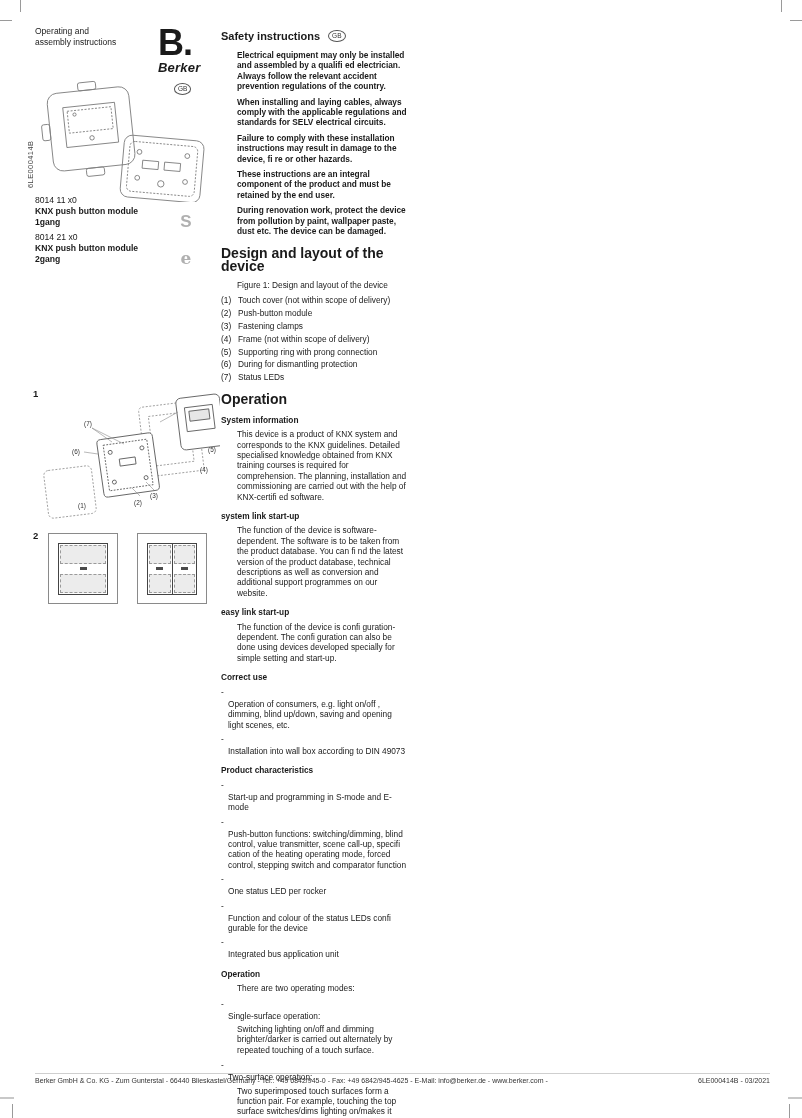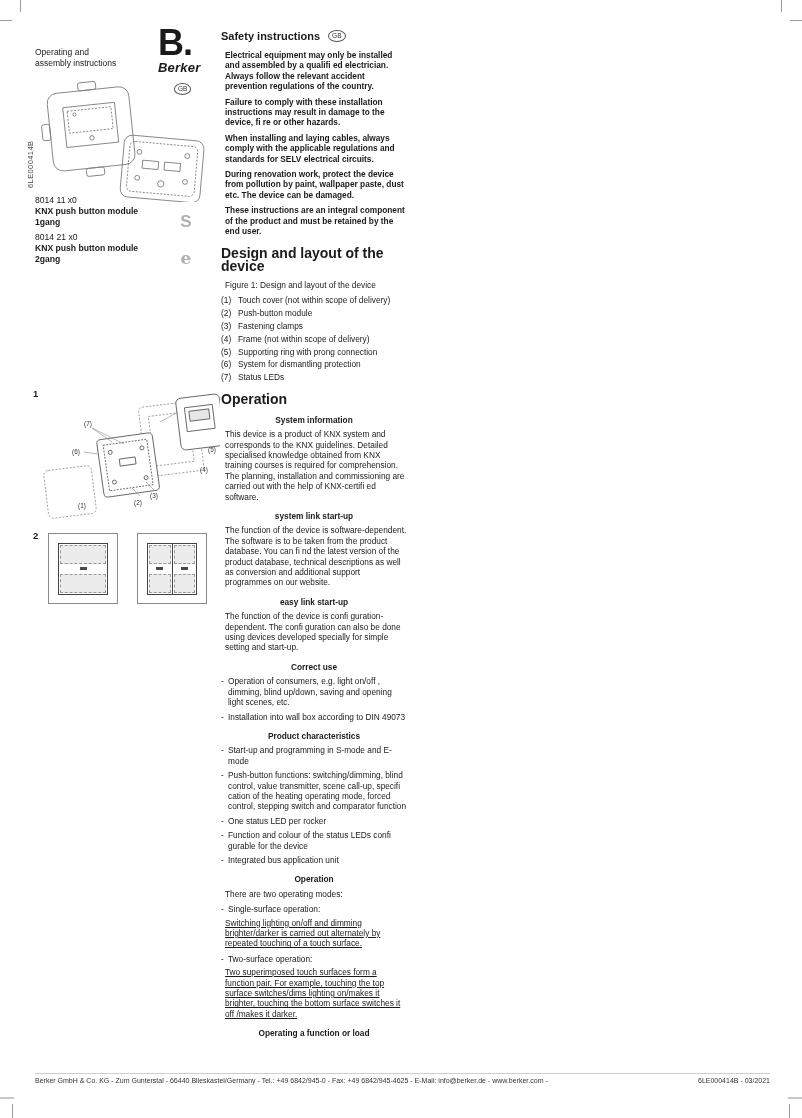--- a/index.html
+++ b/index.html
@@ -4,21 +4,21 @@
 <style>
   html,body{margin:0;padding:0;background:#e8e8e8;}
   .page{position:relative;width:802px;height:1118px;background:#ffffff;margin:0 auto;
         font-family:"Liberation Sans",sans-serif;color:#1a1a1a;overflow:hidden;}
   
   .crop{position:absolute;background:#9a9a9a;}
   
   .vcode{position:absolute;left:26px;top:188px;transform:rotate(-90deg);transform-origin:left top;
          font-size:7.5px;color:#444;letter-spacing:.4px;white-space:nowrap;}
   
-  .hdr{position:absolute;left:35px;top:47px;font-size:8.5px;line-height:10.5px;}
+  .hdr{position:absolute;left:35px;top:26px;font-size:8.5px;line-height:10.5px;}
   
   .logo{position:absolute;left:158px;top:26px;width:54px;text-align:left;}
   .logo-mark{font-size:36px;font-weight:bold;line-height:34px;letter-spacing:-1px;}
   .logo-name{font-size:13px;font-weight:bold;margin-top:0;letter-spacing:.2px;font-style:italic;}
   .gb-badge{display:inline-block;border:1px solid #555;border-radius:50%;font-size:6.5px;
             padding:1px 3px;color:#333;line-height:8px;background:#fff;}
   .logo .gb-badge{margin:8px 0 0 16px;}
   
   .illu{position:absolute;left:38px;top:80px;}
   
@@ -35,34 +35,34 @@
   .frame{width:70px;height:71px;border:1px solid #8a8a8a;background:#fff;box-sizing:border-box;
          display:flex;align-items:center;justify-content:center;}
   .btn{width:50px;height:52px;border:1px solid #444;box-sizing:border-box;display:flex;}
   .col{flex:1;display:flex;flex-direction:column;}
   .col + .col{border-left:1px solid #444;}
   .ts{flex:1;margin:1px;background:#ececec;border:1px dashed #9a9a9a;}
   .mid{height:8px;display:flex;align-items:center;justify-content:center;}
   .led{width:7px;height:3px;background:#4a4a4a;}
   
   .rcol{position:absolute;left:221px;top:30px;width:186px;font-size:8.3px;line-height:10.4px;}
-  .rcol p{margin:0 0 5px 4px;}
+  .rcol p{margin:0 0 5px 16px;}
   h1.sec{font-size:11px;line-height:13px;margin:0 0 7px 0;}
   h1.sec .gb-badge{vertical-align:2px;margin-left:5px;font-weight:normal;}
   h2.sec{font-size:14px;line-height:13px;margin:10px 0 7px 0;}
-  h3.sub{font-size:8.3px;margin:9px 0 4px 0;text-align:center;}
+  h3.sub{font-size:8.3px;margin:9px 0 4px 0;}
   .bold p{font-weight:bold;}
   .numlist{margin:0 0 2px 0;}
   .numrow{display:flex;margin:0 0 2.5px 0;}
   .numrow .n{width:17px;flex:none;}
   .brow{display:flex;margin:0 0 4px 0;}
   .brow .b{width:7px;flex:none;text-align:left;}
-  .brow .bt{flex:1;}
+  .brow .bt{flex:1;margin-top:12px;}
   .mode-label{margin:0 0 3px 0;}
-  .mode-text{margin:0 0 5px 7px;text-decoration:underline;}
+  .mode-text{margin:0 0 5px 7px;}
   
   .footline{position:absolute;left:35px;top:1073px;width:735px;height:1px;background:#cfcfcf;}
   .footer{position:absolute;left:35px;top:1077px;width:735px;font-size:7px;color:#333;
           display:flex;justify-content:space-between;}
   svg text{font-family:"Liberation Sans",sans-serif;}
 </style>
 </head>
 <body>
 
 <div class="page">
@@ -216,24 +216,24 @@
   </div>
 
   <div class="rcol">
 
     <h1 class="sec">
       <span>Safety instructions</span>
       <span class="gb-badge">GB</span>
     </h1>
     <div class="bold">
       <p>Electrical equipment may only be installed and assembled by a qualifi ed electrician. Always follow the relevant accident prevention regulations of the country.</p>
+      <p>When installing and laying cables, always comply with the applicable regulations and standards for SELV electrical circuits.</p>
       <p>Failure to comply with these installation instructions may result in damage to the device, fi re or other hazards.</p>
-      <p>When installing and laying cables, always comply with the applicable regulations and standards for SELV electrical circuits.</p>
+      <p>These instructions are an integral component of the product and must be retained by the end user.</p>
       <p>During renovation work, protect the device from pollution by paint, wallpaper paste, dust etc. The device can be damaged.</p>
-      <p>These instructions are an integral component of the product and must be retained by the end user.</p>
     </div>
 
     <h2 class="sec">Design and layout of the device</h2>
     <p>Figure 1: Design and layout of the device</p>
     <div class="numlist">
       <div class="numrow">
           <span class="n">(1)</span>
           <span>Touch cover (not within scope of delivery)</span>
         </div>
       <div class="numrow">
@@ -247,21 +247,21 @@
       <div class="numrow">
           <span class="n">(4)</span>
           <span>Frame (not within scope of delivery)</span>
         </div>
       <div class="numrow">
           <span class="n">(5)</span>
           <span>Supporting ring with prong connection</span>
         </div>
       <div class="numrow">
           <span class="n">(6)</span>
-          <span>System for dismantling protection</span>
+          <span>During for dismantling protection</span>
         </div>
       <div class="numrow">
           <span class="n">(7)</span>
           <span>Status LEDs</span>
         </div>
     </div>
 
     <h2 class="sec">Operation</h2>
 
     <h3 class="sub">System information</h3>

